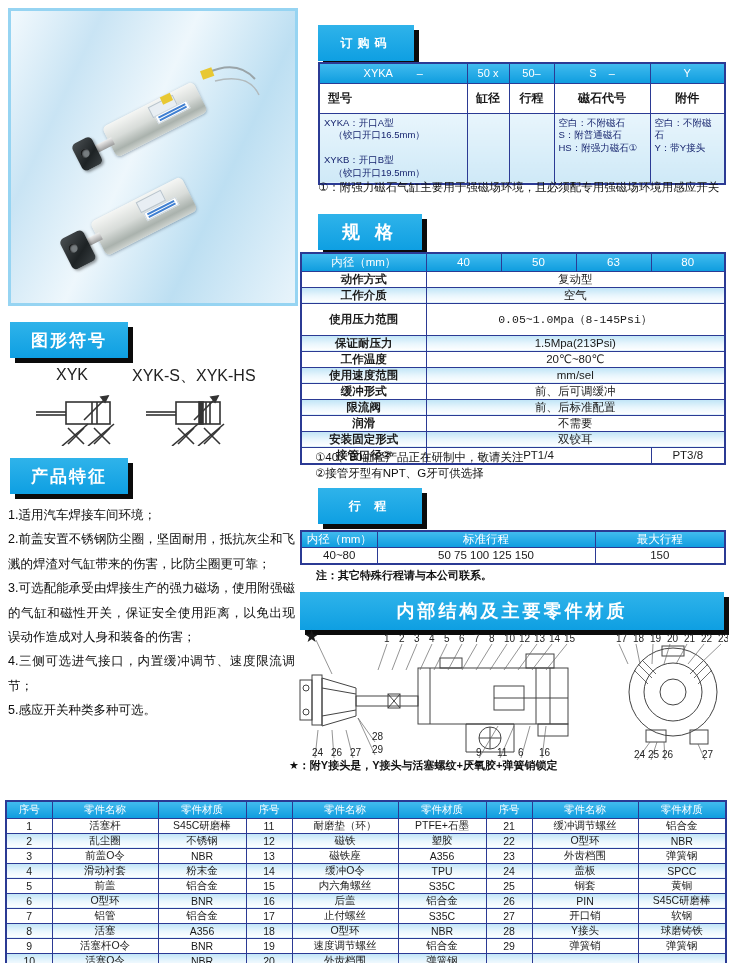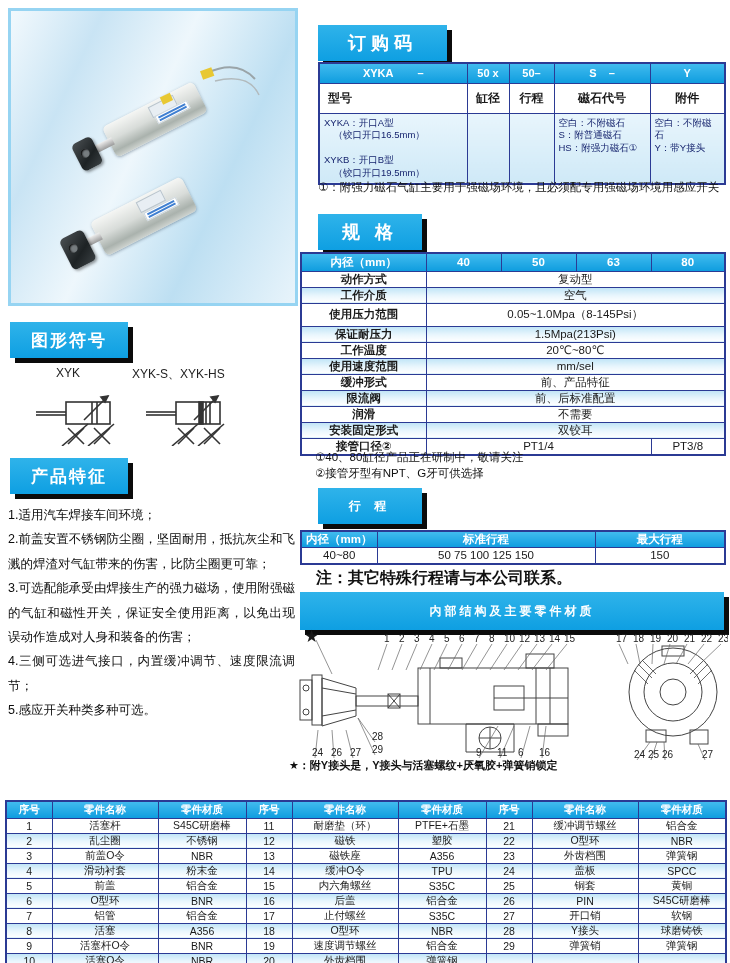--- a/index.html
+++ b/index.html
@@ -7,46 +7,46 @@
         font-family:"Liberation Sans","DejaVu Sans",sans-serif;color:#1a1a1a;}
   
   .badge{position:absolute;background:linear-gradient(180deg,#2fb3ea,#0e9fe2);color:#fff;
          font-weight:bold;display:flex;align-items:center;justify-content:center;
          box-shadow:5px 5px 0 #0b0b0b;letter-spacing:5px;}
   
   table.tbl{border-collapse:collapse;table-layout:fixed;position:absolute;
             border:2px solid #2b3a94;background:#fff;}
   table.tbl td,table.tbl th{border:1px solid #2b3a94;text-align:center;vertical-align:middle;
             padding:0 2px;overflow:hidden;}
-  .hd{background:linear-gradient(180deg,#41bbee,#0f9ddf);color:#fff;font-weight:bold;}
+  .hd{background:linear-gradient(180deg,#41bbee,#0f9ddf);color:#fff;font-weight:normal;}
   tr.alt td{background:linear-gradient(180deg,#bfe4f6 0%,#e9f6fd 55%,#ffffff 100%);}
   .lbl{font-weight:bold;}
   .opts{text-align:left !important;font-size:9.5px;color:#16246e;line-height:1.35;
         padding:3px 4px !important;vertical-align:top !important;
         background:linear-gradient(180deg,#e8f5fc 0%,#cfe9f7 100%);}
   .opts div{min-height:12px;}
-  .note{position:absolute;font-size:16px;color:#111;}
+  .note{position:absolute;font-size:11px;color:#111;}
   
   .photo{position:absolute;left:8px;top:8px;width:284px;height:292px;border:3px solid #96d4f2;
          background:linear-gradient(115deg,#f2f9fd 0%,#c9e4f4 22%,#eef7fc 45%,#bddff2 70%,#e8f4fb 100%);
          overflow:hidden;}
   .cyl{position:absolute;width:150px;height:46px;transform:rotate(-27deg);}
   .cyl .body{position:absolute;left:34px;top:6px;width:102px;height:34px;border-radius:5px;
        background:linear-gradient(180deg,#f5f6f4,#d8dcd9 45%,#aab2ad 80%,#cfd4d0);box-shadow:0 1px 3px rgba(60,80,100,.45);}
   .cyl .band{position:absolute;left:84px;top:9px;width:26px;height:10px;background:#e8eef3;
        border:1px solid #b9c4cc;}
   .cyl .stripe{position:absolute;left:86px;top:20px;width:34px;height:7px;background:#fff;border:1px solid #cbd5dc;}
   .cyl .stripe i{display:block;height:2px;margin:1px 2px;background:#3f7fd1;}
   .cyl .rod{position:absolute;left:16px;top:19px;width:22px;height:8px;background:linear-gradient(180deg,#eee,#999);}
   .cyl .clevis{position:absolute;left:-2px;top:8px;width:22px;height:30px;border-radius:5px;
        background:linear-gradient(150deg,#4a4f52,#1d2224 60%,#3a4043);box-shadow:1px 2px 3px rgba(0,0,0,.4);}
   .cyl .clevis:after{content:"";position:absolute;left:5px;top:9px;width:9px;height:9px;border-radius:50%;
        background:#777d80;box-shadow:inset 1px 1px 2px #000;}
   
-  .sym-label{position:absolute;font-size:12px;color:#222;}
+  .sym-label{position:absolute;font-size:16px;color:#222;}
   
   .features{position:absolute;left:8px;top:503px;width:287px;font-size:12.5px;line-height:1.95;
             color:#0d0d0d;text-align:justify;}
   
   .draw{position:absolute;left:298px;top:630px;width:430px;height:130px;}
   .draw svg text{font-size:10px;fill:#222;font-family:"Liberation Sans","DejaVu Sans",sans-serif;}
   .star-note{position:absolute;left:289px;top:758px;font-size:11px;font-weight:bold;color:#111;}
   .spec-notes{position:absolute;left:315px;top:450px;font-size:11.5px;line-height:1.35;color:#111;}
 </style>
 </head>
@@ -76,21 +76,21 @@
         <div class="band"></div>
       <div class="stripe" style="top:22px;">
           <i></i>
           <i></i>
         </div>
       <div class="rod"></div>
         <div class="clevis" style="width:26px;height:34px;"></div>
     </div>
   </div>
 
-  <div class="badge" style="left:318px;top:25px;width:129px;height:36px;font-size:18px;">
+  <div class="badge" style="left:318px;top:25px;width:96px;height:36px;font-size:12px;">
     <span>订购码</span>
   </div>
 
   <table class="tbl" style="left:318px;top:62px;width:406px;font-size:11px;">
     <colgroup>
         <col style="width:148px">
         <col style="width:42px">
         <col style="width:45px">
         <col style="width:96px">
         <col style="width:75px">
@@ -161,39 +161,39 @@
     </thead>
     <tbody>
         <tr style="height: 16px;">
           <td class="lbl">动作方式</td>
           <td colspan="4">复动型</td>
         </tr>
         <tr class="alt" style="height: 16px;">
           <td class="lbl">工作介质</td>
           <td colspan="4">空气</td>
         </tr>
-        <tr style="height: 23px;">
+        <tr style="height: 32px; font-family: Liberation Mono, monospace;">
           <td class="lbl">使用压力范围</td>
           <td colspan="4">0.05~1.0Mpa（8-145Psi）</td>
         </tr>
         <tr class="alt" style="height: 16px;">
           <td class="lbl">保证耐压力</td>
           <td colspan="4">1.5Mpa(213Psi)</td>
         </tr>
         <tr style="height: 16px;">
           <td class="lbl">工作温度</td>
           <td colspan="4">20℃~80℃</td>
         </tr>
         <tr class="alt" style="height: 16px;">
           <td class="lbl">使用速度范围</td>
           <td colspan="4">mm/sel</td>
         </tr>
         <tr style="height: 16px;">
           <td class="lbl">缓冲形式</td>
-          <td colspan="4">前、产品特征</td>
+          <td colspan="4">前、后可调缓冲</td>
         </tr>
         <tr class="alt" style="height: 16px;">
           <td class="lbl">限流阀</td>
           <td colspan="4">前、后标准配置</td>
         </tr>
         <tr style="height: 16px;">
           <td class="lbl">润滑</td>
           <td colspan="4">不需要</td>
         </tr>
         <tr class="alt" style="height: 16px;">
@@ -292,21 +292,21 @@
     </tr>
     <tr style="height:16px;">
       <td>40~80</td>
       <td>50 75 100 125 150</td>
       <td>150</td>
     </tr>
   </tbody>
     </table>
   <div class="note" style="left:316px;top:568px;font-weight:bold;">注：其它特殊行程请与本公司联系。</div>
 
-  <div class="badge" style="left:300px;top:592px;width:424px;height:38px;font-size:12px;letter-spacing:3px;">
+  <div class="badge" style="left:300px;top:592px;width:424px;height:38px;font-size:18px;letter-spacing:3px;">
     <span>内部结构及主要零件材质</span>
   </div>
 
   <div class="draw">
     <svg width="430" height="130" viewBox="0 0 430 130">
       <g stroke="#444" stroke-width="1" fill="none">
 
         <rect x="2" y="50" width="12" height="40"></rect>
         <rect x="14" y="45" width="10" height="50"></rect>
         <circle cx="8" cy="58" r="3"></circle>

